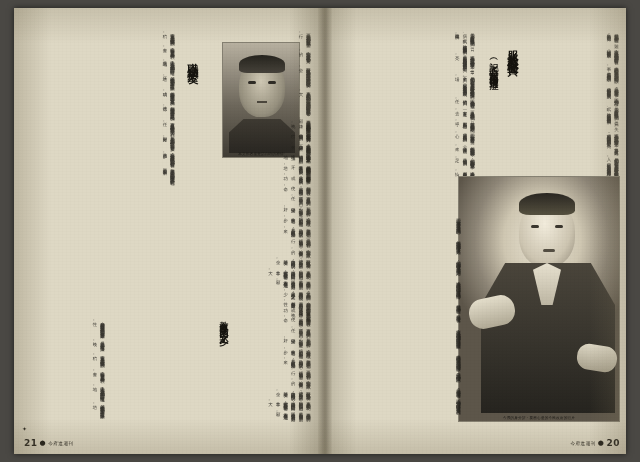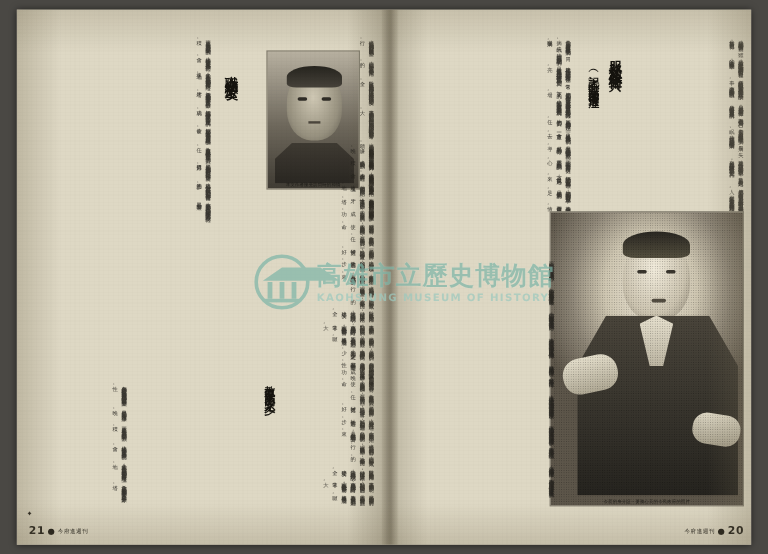--- a/index.html
+++ b/index.html
@@ -250,29 +250,15 @@
         <span class="big">21</span>
         <span>●</span>
         <span class="small">今府進週刊</span>
       </div>
     </div>
 
     <div class="gutter"></div>
     <div class="paper-tone"></div>
     <div class="grain"></div>
 
-    <div class="wm">
-      <div class="wm-logo">
-        <div class="ring"></div>
-          <div class="roof"></div>
-        <div class="p1"></div>
-          <div class="p2"></div>
-          <div class="p3"></div>
-          <div class="base"></div>
-      </div>
-      <div class="wm-text">
-        <div class="wm-cn">高雄市立歷史博物館</div>
-        <div class="wm-en">KAOHSIUNG MUSEUM OF HISTORY</div>
-      </div>
-    </div>
 
   </div>
 </div>
 
 </body></html>

